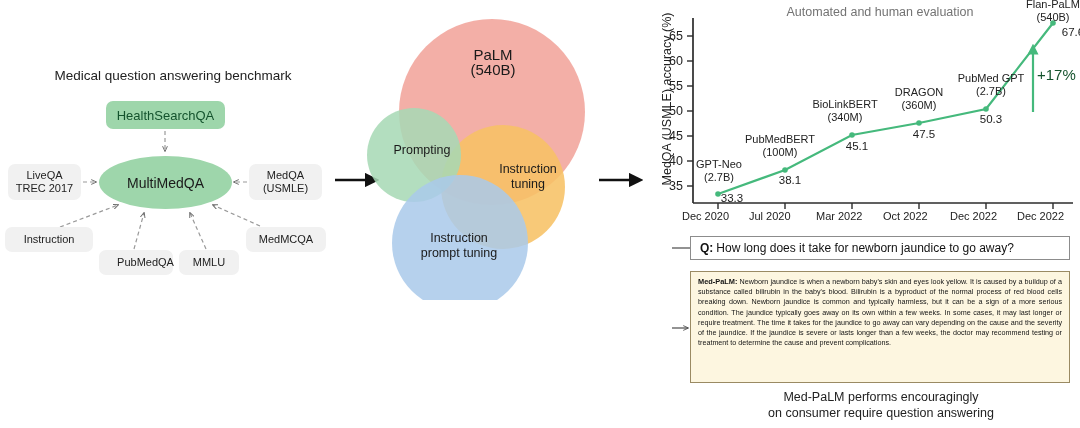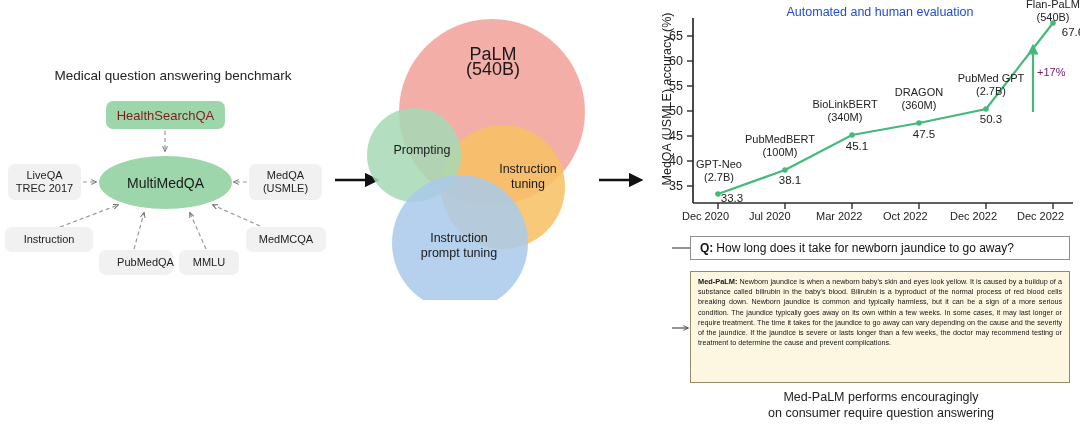--- a/index.html
+++ b/index.html
@@ -8,52 +8,52 @@
   .abs{position:absolute;}
 
   
   #panel-benchmark{left:0;top:0;width:345px;height:300px;}
   #benchmark-title{left:28px;top:68px;width:290px;text-align:center;
       font-size:13.5px;color:#222;}
   .gray-box{background:#f1f1f1;border-radius:7px;display:flex;align-items:center;
       justify-content:center;text-align:center;font-size:11px;line-height:13px;
       color:#222;box-sizing:border-box;padding:3px 6px;}
   .green-box{background:#9ed6ab;border-radius:7px;display:flex;align-items:center;
-      justify-content:center;text-align:left;font-size:13px;color:#7f1d1d;
+      justify-content:center;text-align:left;font-size:13px;color:#14532d;
       box-sizing:border-box;padding:3px 6px;}
   #box-healthsearchqa{left:106px;top:101px;width:119px;height:28px;}
   #ellipse-multimedqa{left:99px;top:156px;width:133px;height:53px;background:#9ed6ab;
       border-radius:50%;display:flex;align-items:center;justify-content:center;
       font-size:14px;color:#1a1a1a;}
   #box-liveqa{left:8px;top:164px;width:73px;height:36px;}
   #box-medqa{left:249px;top:164px;width:73px;height:36px;}
   #box-medicationqa{left:5px;top:227px;width:88px;height:25px;}
   #box-pubmedqa{left:99px;top:250px;width:74px;height:25px;padding-left:25px;}
   #box-mmlu{left:179px;top:250px;width:60px;height:25px;}
   #box-medmcqa{left:246px;top:227px;width:80px;height:25px;}
   #benchmark-svg{left:0;top:0;width:345px;height:300px;}
 
   
   #arrow-1{left:333px;top:167px;width:52px;height:26px;}
   #arrow-2{left:597px;top:167px;width:52px;height:26px;}
 
   
   #panel-venn{left:345px;top:0;width:250px;height:300px;}
   #venn-svg{left:0;top:0;width:250px;height:300px;}
-  .venn-label{position:absolute;text-align:center;font-size:18px;line-height:15px;
+  .venn-label{position:absolute;text-align:center;font-size:15px;line-height:15px;
       color:#1a1a1a;}
   #venn-label-palm{left:103px;top:47px;width:90px;}
   #venn-label-prompting{left:34px;top:143px;width:86px;font-size:12.5px;}
   #venn-label-instruction-tuning{left:140px;top:162px;width:86px;font-size:12.5px;}
   #venn-label-ipt{left:60px;top:231px;width:108px;font-size:12.5px;}
 
   
   #panel-chart{left:645px;top:0;width:435px;height:228px;}
   #chart-svg{left:0;top:0;width:435px;height:228px;}
-  #chart-title{left:90px;top:5px;width:290px;text-align:center;font-size:12.5px;color:#1d4ed8;}
+  #chart-title{left:90px;top:5px;width:290px;text-align:center;font-size:12.5px;color:#737373;}
   #chart-ylabel{position:absolute;left:-68px;top:92px;width:180px;text-align:center;
       font-size:12.5px;transform:rotate(-90deg);transform-origin:center;color:#222;}
   .tick-y{position:absolute;font-size:12.5px;color:#222;text-align:right;width:22px;}
   .tick-x{position:absolute;font-size:11px;color:#222;text-align:left;width:72px;}
   .pt-name{position:absolute;font-size:11px;line-height:12.5px;color:#222;text-align:center;}
   .pt-val{position:absolute;font-size:11.5px;color:#222;text-align:center;width:40px;}
 
   
   #panel-qa{left:672px;top:232px;width:408px;height:196px;}
   #qa-question{position:absolute;left:18px;top:4px;width:380px;height:24px;
@@ -244,21 +244,21 @@
     <span>(540B)</span>
   </div>
 
   <div class="pt-val" style="left:67px;top:192px;">33.3</div>
   <div class="pt-val" style="left:125px;top:174px;">38.1</div>
   <div class="pt-val" style="left:192px;top:140px;">45.1</div>
   <div class="pt-val" style="left:259px;top:128px;">47.5</div>
   <div class="pt-val" style="left:326px;top:113px;">50.3</div>
   <div class="pt-val" style="left:408px;top:26px;">67.6</div>
 
-  <div class="abs" style="left:392px;top:66px;font-size:11px;color:#701a75;">+17%</div>
+  <div class="abs" style="left:392px;top:66px;font-size:15px;color:#14532d;">+17%</div>
 </div>
 
 <div class="abs" id="panel-qa">
 
   <svg id="qa-connector" viewBox="0 0 408 196">
     <defs>
       <marker id="qaArrow" viewBox="0 0 10 10" refX="8" refY="5" markerWidth="5" markerHeight="5" orient="auto-start-reverse">
         <path d="M 0 1 L 9 5 L 0 9" fill="none" stroke="#4a4a4a" stroke-width="1.4"></path>
       </marker>
     </defs>

